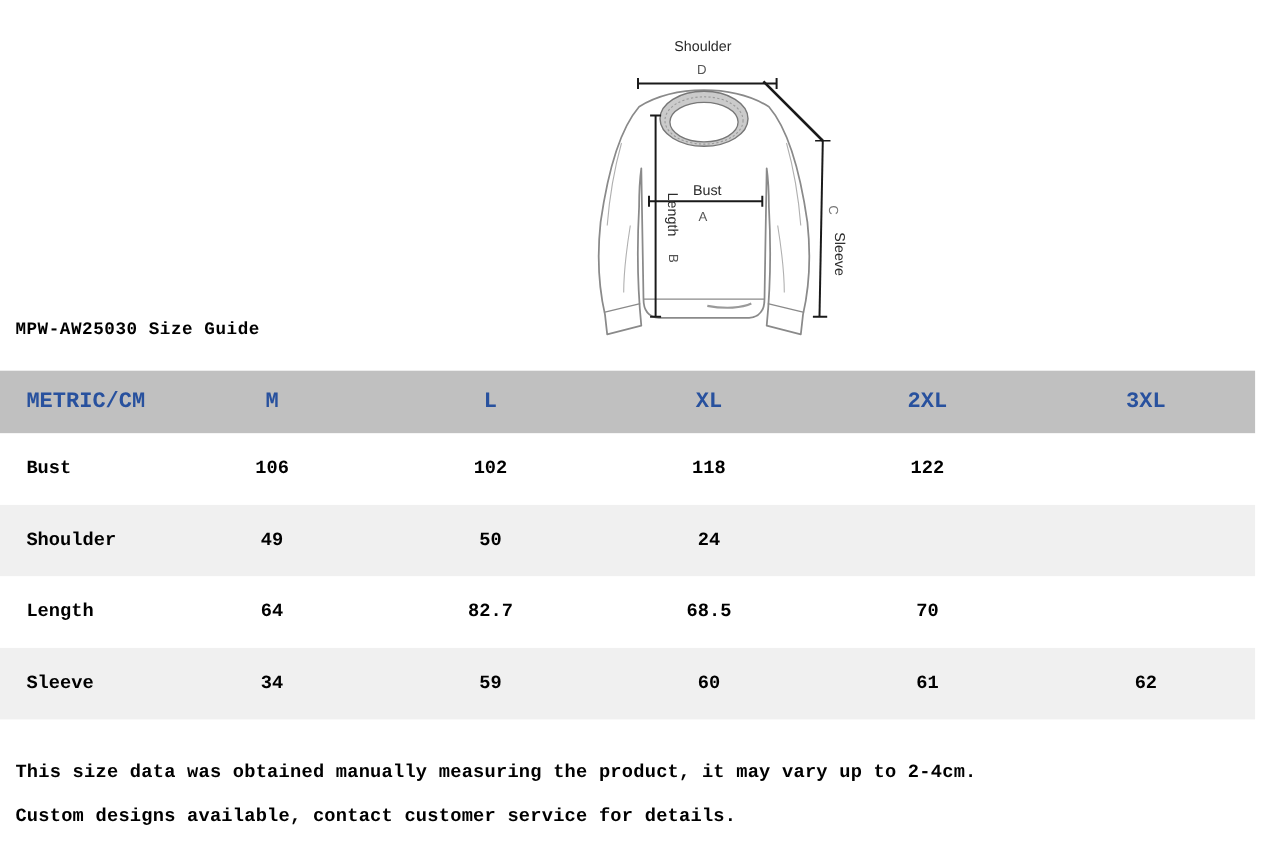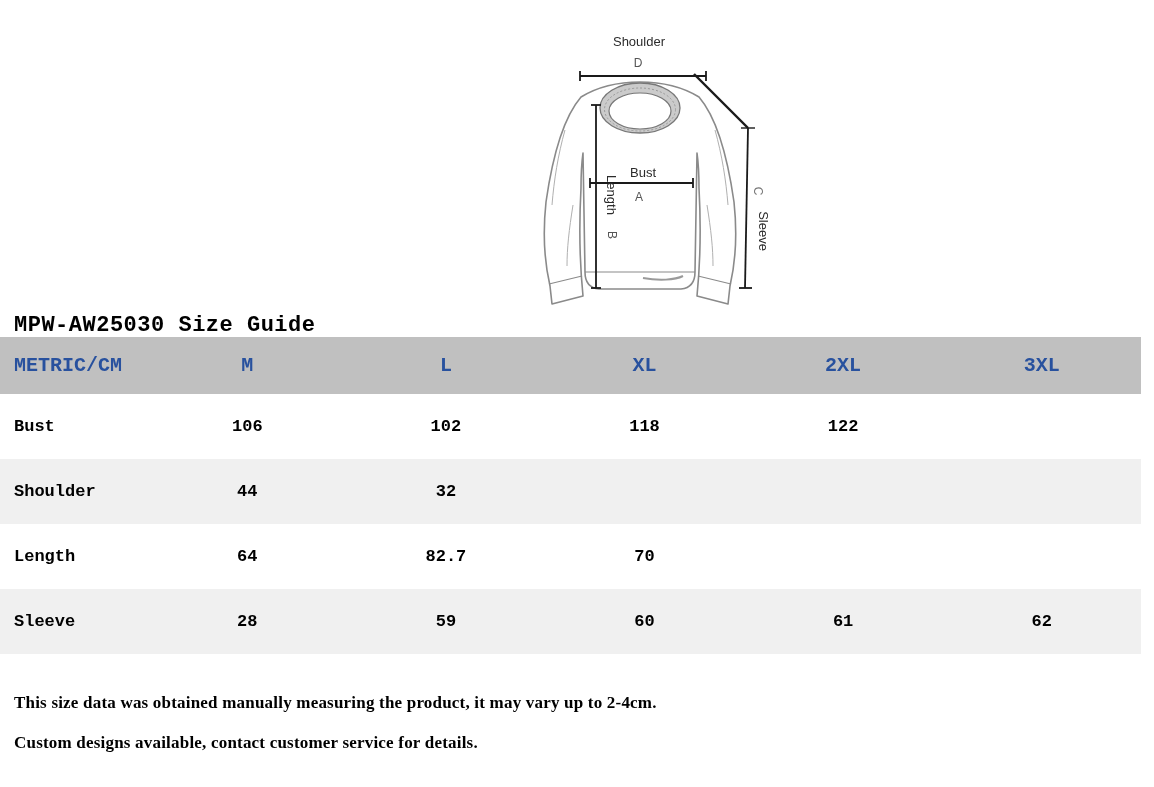--- a/index.html
+++ b/index.html
@@ -9,43 +9,43 @@
   
   .diagram { position:absolute; left:525px; top:20px; }
   .diagram text { font-family:"Liberation Sans", sans-serif; }
   .lbl       { font-size:13px; fill:#2b2b2b; }
   .lbl-letter{ font-size:12px; fill:#555555; }
   .lbl-gray  { font-size:12px; fill:#777777; }
 
   
   .page-title {
     position:absolute; left:14px; top:291px;
-    font-size:22px; font-weight:bold; letter-spacing:0.5px;margin-top:22px;
+    font-size:16px; font-weight:bold; letter-spacing:0.5px;
   }
 
   
   .size-table { position:absolute; left:0; top:337px; width:1141px; }
   .thead, .trow {
     display:grid;
     grid-template-columns:148px repeat(5, 1fr);
     align-items:center;
   }
   .thead {
     height:57px; background:#c0c0c0; color:#28519e;
     font-size:20px; font-weight:bold;
   }
   .trow { height:65px; font-size:17px; font-weight:600; background:#ffffff; }
   .trow.alt { background:#f0f0f0; }
   .th, .td { text-align:center; }
-  .th.first, .td.first { text-align:left; padding-left:14px; }
+  .th.first, .td.first { text-align:left; padding-left:24px; }
 
   
   .note {
     position:absolute; left:14px;
-    font-size:17px; font-weight:600; letter-spacing:0.2px;font-family:Liberation Serif, serif;
+    font-size:17px; font-weight:600; letter-spacing:0.2px;
   }
   .note-1 { top:693px; }
   .note-2 { top:733px; }
 </style>
 </head>
 <body>
 
 <svg class="diagram" width="250" height="300" viewBox="0 0 250 300">
 
   <g>
@@ -131,34 +131,36 @@
   <div class="trow">
     <div class="td first">Bust</div>
     <div class="td">106</div>
     <div class="td">102</div>
     <div class="td">118</div>
     <div class="td">122</div>
   </div>
 
   <div class="trow alt">
     <div class="td first">Shoulder</div>
-    <div class="td">44</div>
-    <div class="td">32</div>
+    <div class="td">49</div>
+    <div class="td">50</div>
+    <div class="td">24</div>
   </div>
 
   <div class="trow">
     <div class="td first">Length</div>
     <div class="td">64</div>
     <div class="td">82.7</div>
+    <div class="td">68.5</div>
     <div class="td">70</div>
   </div>
 
   <div class="trow alt">
     <div class="td first">Sleeve</div>
-    <div class="td">28</div>
+    <div class="td">34</div>
     <div class="td">59</div>
     <div class="td">60</div>
     <div class="td">61</div>
     <div class="td">62</div>
   </div>
 </div>
 
 <p class="note note-1">This size data was obtained manually measuring the product, it may vary up to 2-4cm.</p>
 <p class="note note-2">Custom designs available, contact customer service for details.</p>
 

